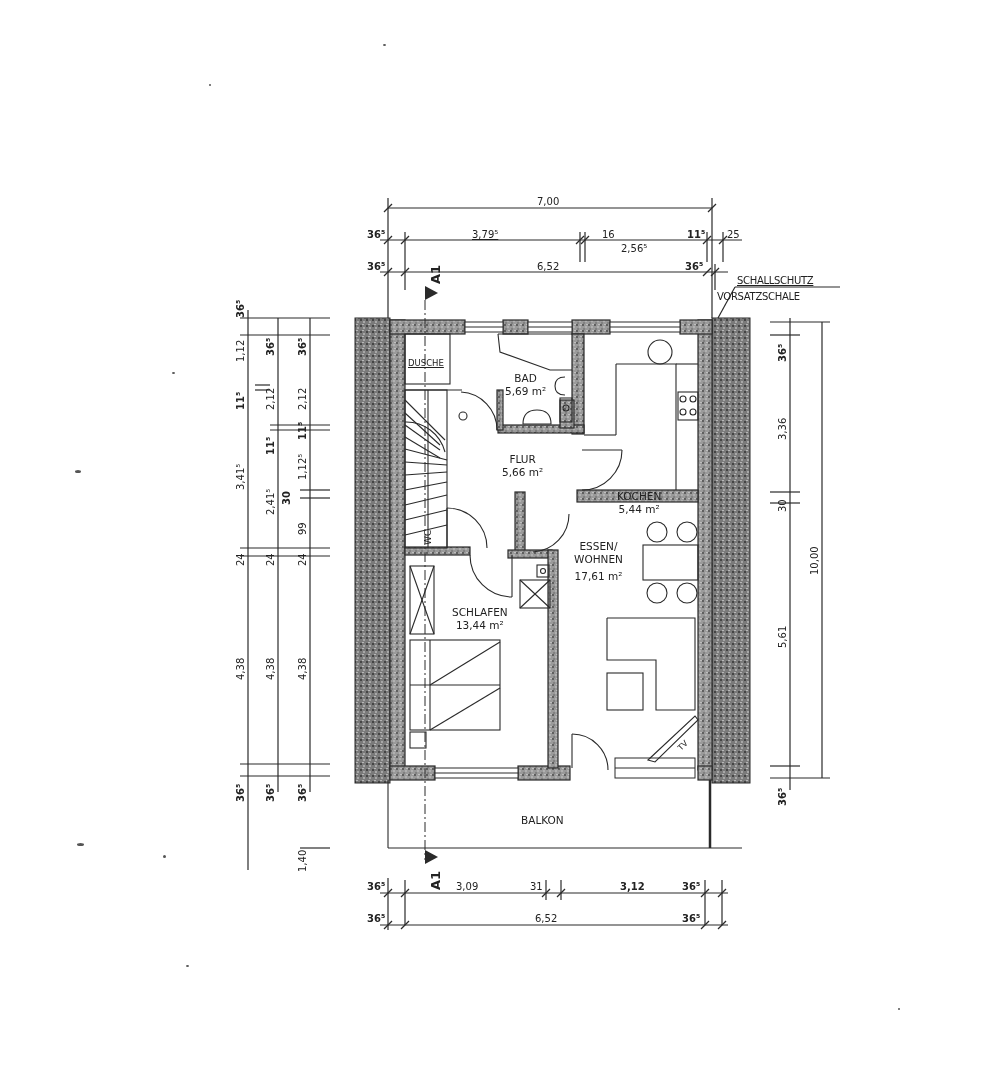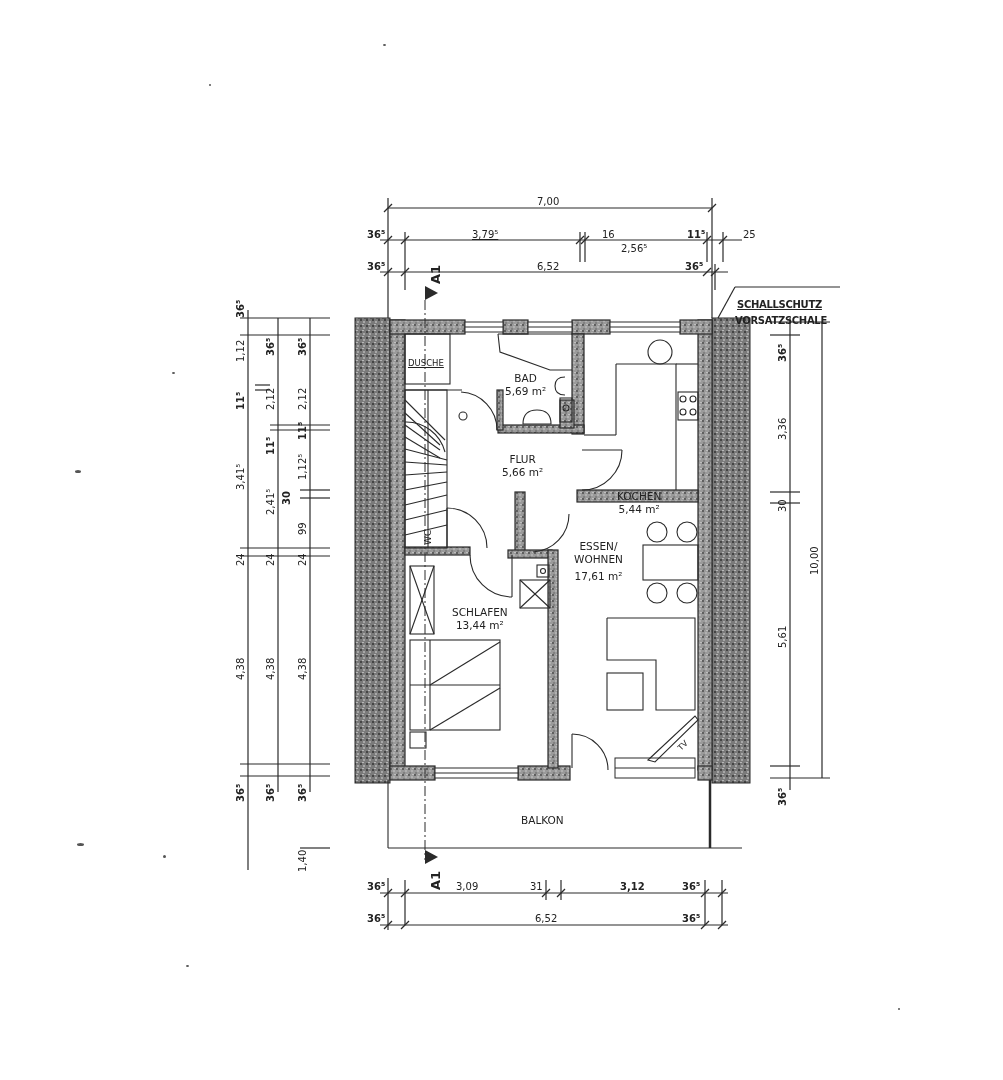--- a/index.html
+++ b/index.html
@@ -1,21 +1,21 @@
 <!DOCTYPE html>
 <html><head>
 <meta charset="utf-8">
 <style>
   html,body{margin:0;padding:0;background:#fff;}
   body{width:1003px;height:1080px;position:relative;overflow:hidden;font-family:"DejaVu Sans",sans-serif;color:#222;}
   .plan{position:absolute;left:0;top:0;width:1003px;height:1080px;}
   .lbl{position:absolute;font-family:"DejaVu Sans",sans-serif;font-size:10px;color:#222;white-space:nowrap;line-height:1;}
   .room{position:absolute;text-align:center;font-size:10.5px;line-height:1.25;color:#222;}
   .vt{position:absolute;transform-origin:left top;transform:rotate(-90deg);white-space:nowrap;font-size:10px;line-height:1;}
-  .note{position:absolute;font-size:10px;font-weight:bold;letter-spacing:-0.3px;margin-top:24px;}
+  .note{position:absolute;font-size:10px;font-weight:normal;letter-spacing:-0.3px;}
   .note u{text-decoration:underline;}
   .speck{position:absolute;background:#555;border-radius:50%;}
 </style>
 </head>
 <body>
 
 <div class="plan">
 <svg width="1003" height="1080" viewBox="0 0 1003 1080" xmlns="http://www.w3.org/2000/svg">
   <defs>
     <pattern id="stip" width="6" height="6" patternUnits="userSpaceOnUse">
@@ -287,32 +287,32 @@
   <span>A1</span>
 </div>
 <div class="vt" style="left:429px;top:890px;font-size:13px;font-weight:bold;">
   <span>A1</span>
 </div>
 
 
 <div class="note" style="left:737px;top:275px;">
   <u>SCHALLSCHUTZ</u>
 </div>
-<div class="note" style="left:735px;top:291px;">
+<div class="note" style="left:717px;top:291px;">
   <span>VORSATZSCHALE</span>
 </div>
 
 
 <div class="lbl" style="left:537px;top:197px;">7,00</div>
 <div class="lbl" style="left:367px;top:230px;font-weight:bold;">36⁵</div>
 <div class="lbl" style="left:472px;top:230px;text-decoration:underline;">3,79⁵</div>
 <div class="lbl" style="left:565px;top:230px;margin-left:37px;">16</div>
 <div class="lbl" style="left:621px;top:244px;">2,56⁵</div>
 <div class="lbl" style="left:687px;top:230px;font-weight:bold;">11⁵</div>
-<div class="lbl" style="left:727px;top:230px;margin-left:16px;">25</div>
+<div class="lbl" style="left:727px;top:230px;">25</div>
 <div class="lbl" style="left:367px;top:262px;font-weight:bold;">36⁵</div>
 <div class="lbl" style="left:537px;top:262px;">6,52</div>
 <div class="lbl" style="left:685px;top:262px;font-weight:bold;">36⁵</div>
 
 
 <div class="lbl" style="left:367px;top:882px;font-weight:bold;">36⁵</div>
 <div class="lbl" style="left:456px;top:882px;">3,09</div>
 <div class="lbl" style="left:530px;top:882px;">31</div>
 <div class="lbl" style="left:620px;top:882px;font-weight:bold;">3,12</div>
 <div class="lbl" style="left:682px;top:882px;font-weight:bold;">36⁵</div>

